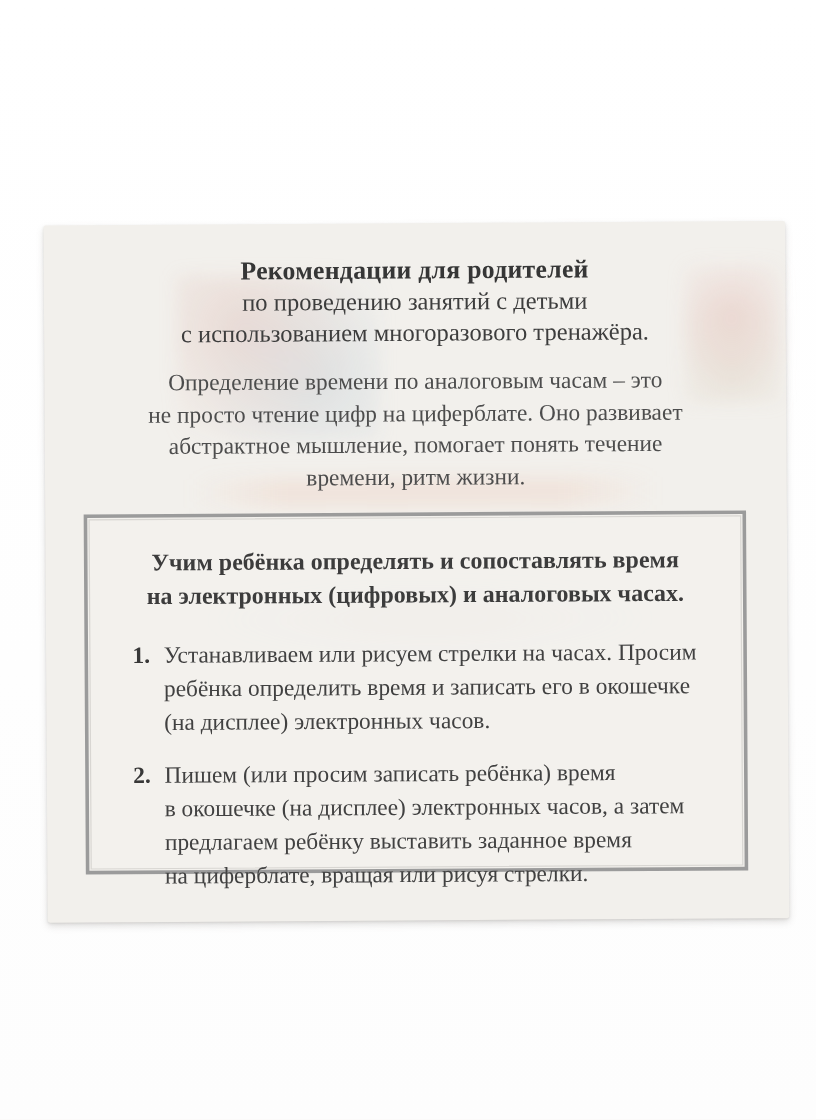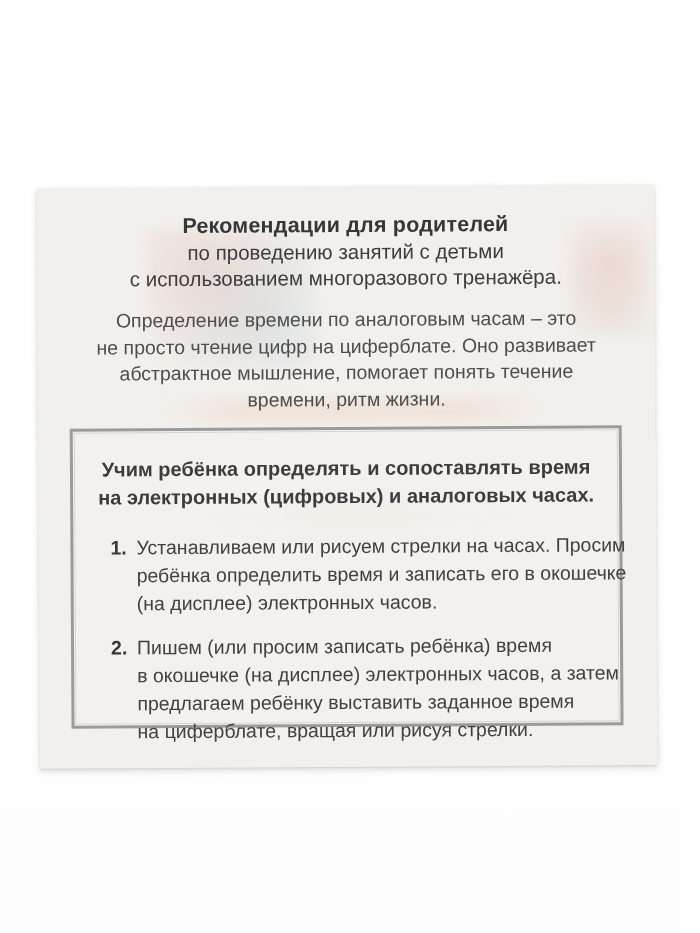--- a/index.html
+++ b/index.html
@@ -5,21 +5,21 @@
   html, body {
     margin: 0;
     padding: 0;
   }
   .stage {
     position: relative;
     width: 680px;
     height: 933px;
     background: linear-gradient(180deg, #ffffff 0%, #fefefe 60%, #fdfdfd 100%);
     overflow: hidden;
-    font-family: Liberation Sans, sans-serif;
+    font-family: Liberation Serif, serif;
   }
   
   .card {
     position: absolute;
     left: 38px;
     top: 186px;
     width: 618px;
     height: 581px;
     background: #f2f0ec;
     transform: rotate(-0.35deg);

